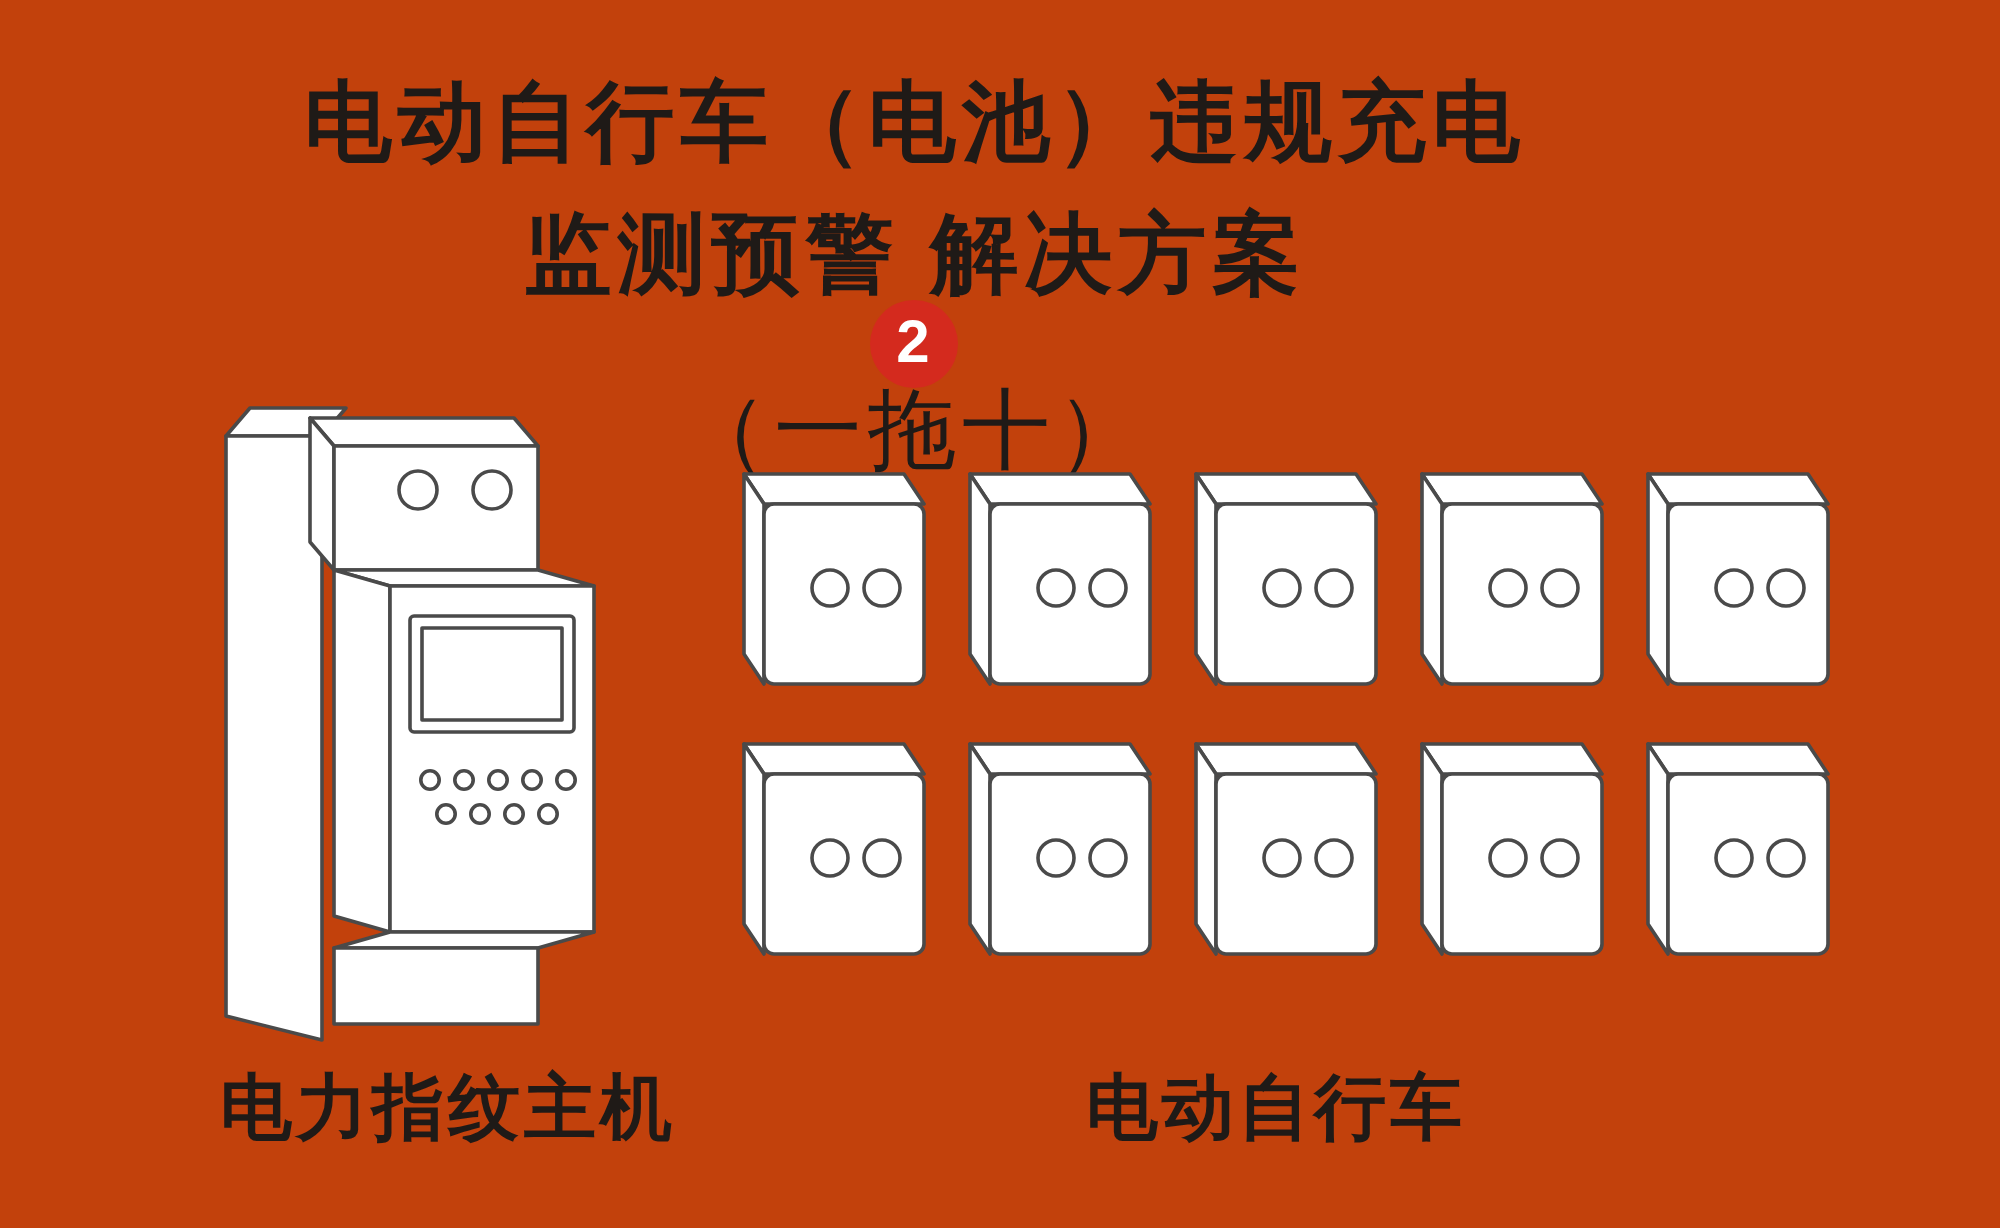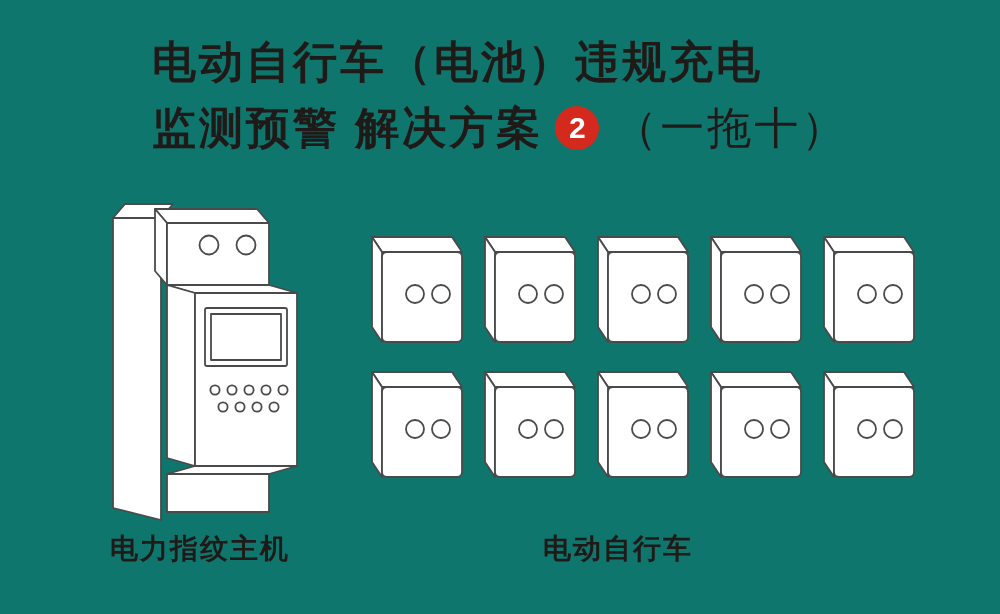--- a/index.html
+++ b/index.html
@@ -5,38 +5,39 @@
   * { margin: 0; padding: 0; box-sizing: border-box; }
   html, body { background: #ffffff; }
   body {
     width: 1000px; height: 614px;
     font-family: "Liberation Sans", "DejaVu Sans", sans-serif;
     overflow: hidden;
   }
   .canvas {
     position: relative;
     width: 1000px; height: 614px;
-    background: #0f766e;
+    background: #c2410c;
   }
 
   
   .title-block {
     position: absolute;
     left: 152px; top: 40px;
     color: #1f1a17;
     font-weight: 700;
     font-size: 44px;
     letter-spacing: 3px;
     line-height: 1.0;
   }
   .title-line1 { margin-bottom: 22px; white-space: nowrap; }
   .title-line2 {
     display: flex;
     align-items: center;
     white-space: nowrap;
+    flex-direction: column;
   }
   .badge {
     display: inline-flex;
     align-items: center;
     justify-content: center;
     width: 44px; height: 44px;
     border-radius: 50%;
     background: #d42a1e;
     color: #ffffff;
     font-size: 30px;
@@ -63,21 +64,21 @@
   }
   .slave-box { width: 104px; height: 120px; display: block; }
 
   .sketch { fill: #ffffff; stroke: #4a4a4a; stroke-width: 1.8; stroke-linejoin: round; stroke-linecap: round; }
 
   
   .device-label {
     position: absolute;
     top: 530px;
     color: #1f1a17;
-    font-size: 28px;
+    font-size: 36px;
     font-weight: 700;
     letter-spacing: 2px;
     white-space: nowrap;
   }
   .label-host  { left: 110px; }
   .label-slave { left: 543px; }
 
   .defs-holder { position: absolute; width: 0; height: 0; overflow: hidden; }
 </style>
 </head>

